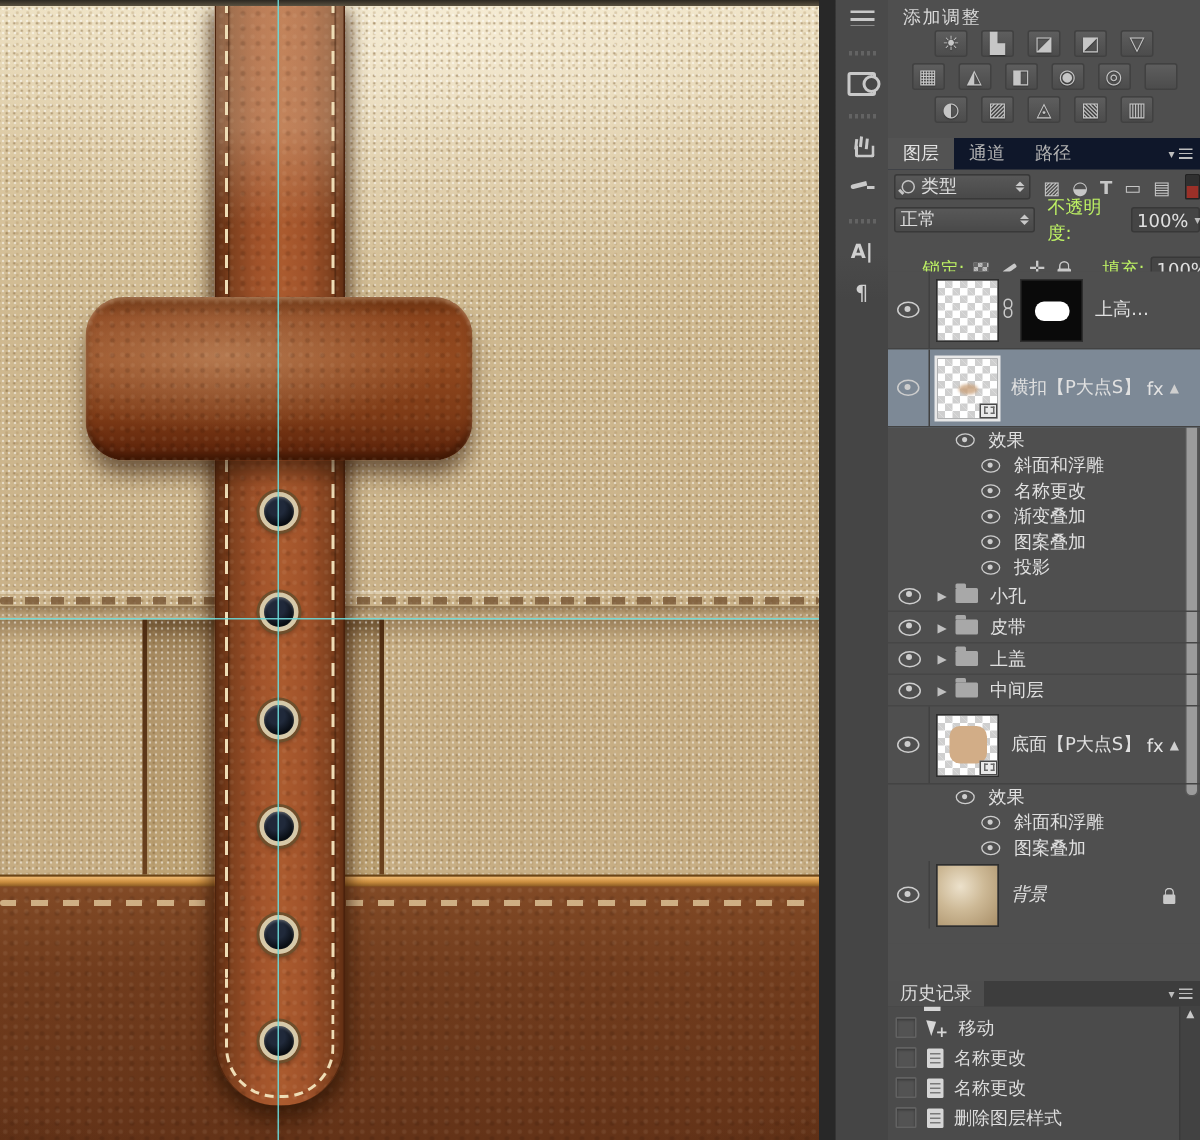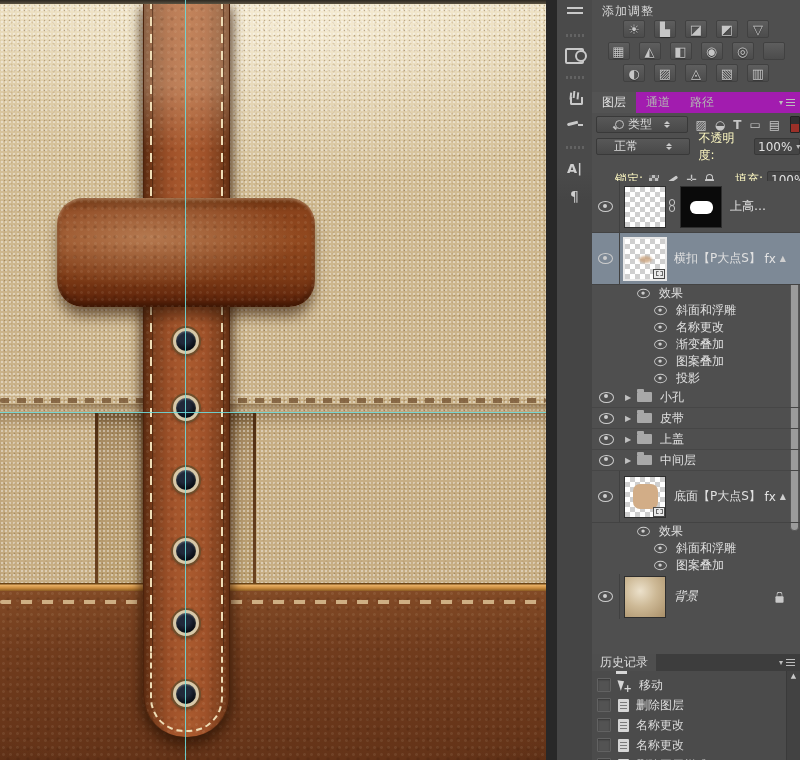--- a/index.html
+++ b/index.html
@@ -85,41 +85,41 @@
   .d-cup::after{content:'';position:absolute;bottom:0;left:2px;width:9px;height:6px;border:2px solid #c9c9c9;border-top:none;border-radius:0 0 2px 2px;}
   .d-cup::before{content:'';position:absolute;top:0;left:5px;width:2px;height:7px;background:#c9c9c9;box-shadow:4px 1px 0 #c9c9c9,-3px 2px 0 #c9c9c9;transform:rotate(6deg);}
   .d-tip{width:16px;height:12px;position:relative;}
   .d-tip::before{content:'';position:absolute;top:2px;left:0;width:11px;height:3px;background:#c9c9c9;border-radius:2px 0 0 2px;transform:rotate(-14deg);}
   .d-tip::after{content:'';position:absolute;top:4px;right:0;width:5px;height:2px;background:#c9c9c9;box-shadow:-2px 5px 0 -1px #9a9a9a,3px 5px 0 -1px #9a9a9a;}
   .d-char{font-size:13px;font-weight:bold;color:#cfcfcf;}
   .d-para{font-size:14px;color:#cfcfcf;}
 
   
   .panels{left:592px;top:0;width:208px;height:760px;background:#4f4f4f;}
-  .ptxt{color:#fef9c3;font-size:12px;}
+  .ptxt{color:#bef264;font-size:12px;}
   .adjust{left:0;top:0;width:208px;height:92px;}
   .adjust-title{position:absolute;left:10px;top:3px;font-size:12px;color:#d8d8d8;letter-spacing:1px;}
   .adj-rows{position:absolute;left:0;top:20px;width:208px;display:flex;flex-direction:column;gap:4px;align-items:center;}
   .adj-row{display:flex;gap:9px;justify-content:center;}
   .adj-icon{width:20px;height:16px;display:flex;align-items:center;justify-content:center;
     color:#c6c6c6;font-size:13px;background:linear-gradient(180deg,#5e5e5e,#4c4c4c);
     border:1px solid #414141;border-radius:2px;text-shadow:0 1px 1px rgba(0,0,0,.4);}
-  .tabbar{left:0;top:92px;width:208px;height:21px;background:#a21caf;display:flex;align-items:stretch;}
+  .tabbar{left:0;top:92px;width:208px;height:21px;background:#0f172a;display:flex;align-items:stretch;}
   .tab{padding:0 10px;line-height:21px;font-size:12px;color:#b3b3b3;}
   .tab.active{background:#535353;color:#e3e3e3;}
   .panelmenu{margin-left:auto;display:flex;align-items:center;gap:3px;padding-right:5px;}
   .pm-tri{color:#bdbdbd;font-size:8px;}
   .pm-burger{width:9px;height:7px;background:repeating-linear-gradient(180deg,#bdbdbd 0 1px,transparent 1px 3px);}
 
   .ctl-row{left:0;width:208px;height:21px;display:flex;align-items:center;}
   .filter-row{top:114px;}
   .blend-row{top:136px;}
   .lock-row{top:168px;height:23px;margin-left:18px;}
   .combo{height:17px;display:flex;align-items:center;background:linear-gradient(180deg,#585858,#494949);
-    border:1px solid #393939;border-radius:2px;padding:0 17px;color:#dcdcdc;font-size:12px;box-sizing:border-box;}
+    border:1px solid #393939;border-radius:2px;padding:0 3px;color:#dcdcdc;font-size:12px;box-sizing:border-box;}
   .updown{margin-left:auto;display:flex;flex-direction:column;gap:1px;padding-left:4px;}
   .updown i{display:block;width:0;height:0;border-left:3px solid transparent;border-right:3px solid transparent;}
   .updown .u{border-bottom:3px solid #c9c9c9;}
   .updown .d{border-top:3px solid #c9c9c9;}
   .mag{width:7px;height:7px;border:1.5px solid #c4c4c4;border-radius:50%;position:relative;margin:0 4px 0 1px;}
   .mag::after{content:'';position:absolute;left:-3px;top:6px;width:4px;height:1.5px;background:#c4c4c4;transform:rotate(45deg);}
   .ficon{color:#c6c6c6;font-size:12px;margin-left:8px;}
   .fT{font-weight:bold;font-size:12px;}
   .ftoggle{margin-left:10px;width:8px;height:15px;border:1px solid #222;border-radius:1px;
     background:linear-gradient(180deg,#303030 0 45%,#9b3028 45%);}
@@ -490,35 +490,30 @@
       <div class="hist-list" id="hist-list">
         <div class="hist-partial"></div>
       <div class="hrow">
             <span class="h-check"></span>
             <span class="h-move"></span>
             <span>移动</span>
           </div>
           <div class="hrow">
             <span class="h-check"></span>
             <span class="h-doc"></span>
-            <span>删除图层</span>
+            <span>名称更改</span>
           </div>
           <div class="hrow">
             <span class="h-check"></span>
             <span class="h-doc"></span>
             <span>名称更改</span>
           </div>
           <div class="hrow">
             <span class="h-check"></span>
             <span class="h-doc"></span>
-            <span>名称更改</span>
-          </div>
-          <div class="hrow">
-            <span class="h-check"></span>
-            <span class="h-doc"></span>
             <span>删除图层样式</span>
           </div>
         </div>
       <div class="hist-scroll">
           <span>▲</span>
         </div>
     </div>
 
   </div>
 

